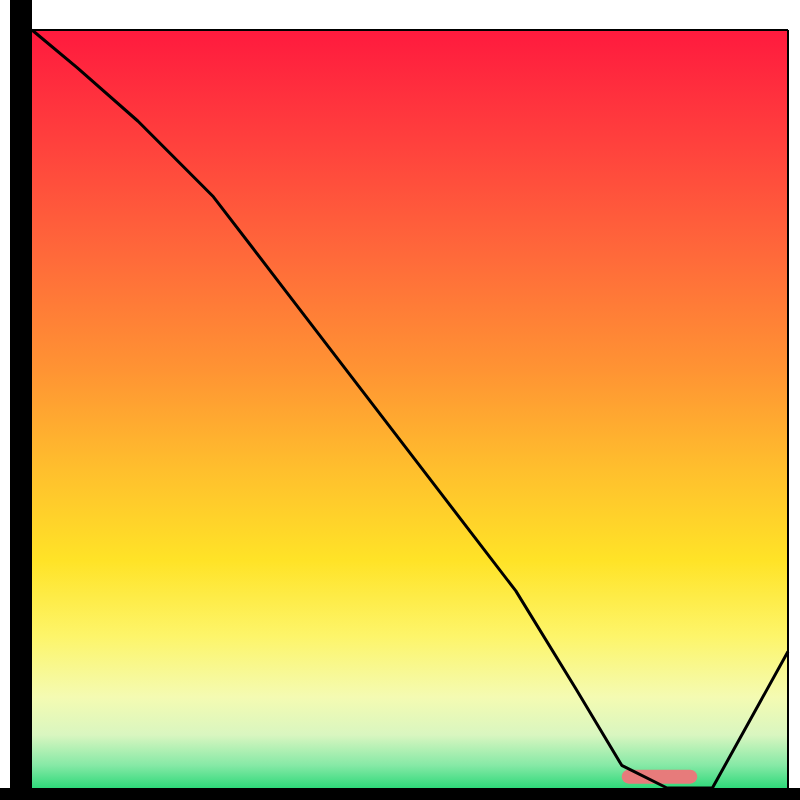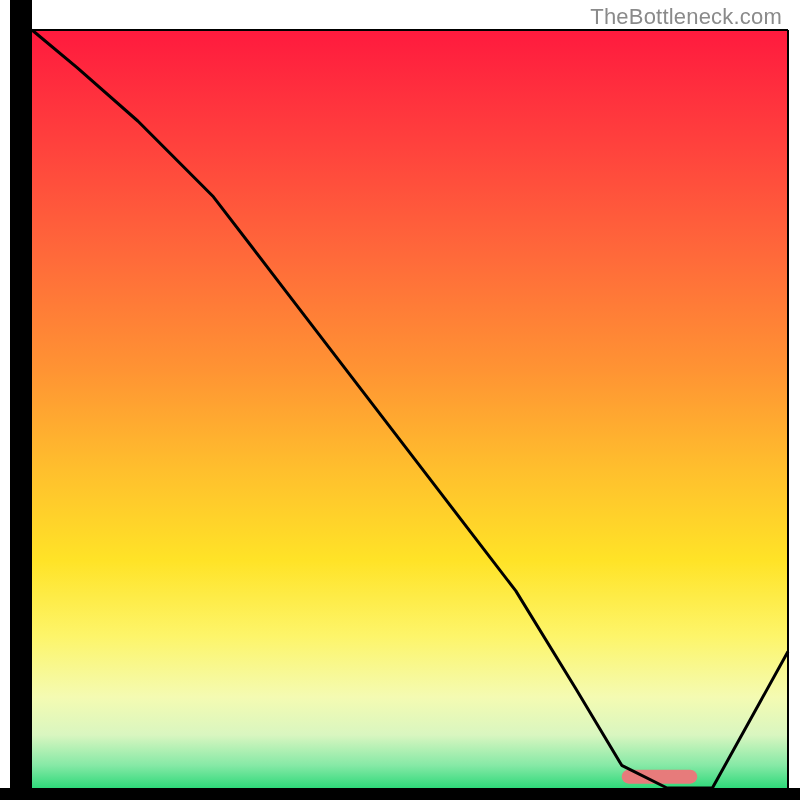--- a/index.html
+++ b/index.html
@@ -25,21 +25,20 @@
     letter-spacing: 0.2px;
   }
   svg {
     display: block;
   }
 </style>
 </head>
 <body>
 
 <div class="container">
-  <div class="watermark">TheBottleneck.com</div>
   <svg id="chart-svg" width="800" height="800">
       <defs>
         <linearGradient id="bgGrad" x1="0" y1="0" x2="0" y2="1">
           <stop offset="0%" stop-color="#ff1a3e"></stop>
           <stop offset="15%" stop-color="#ff413d"></stop>
           <stop offset="30%" stop-color="#ff6a3a"></stop>
           <stop offset="45%" stop-color="#ff9433"></stop>
           <stop offset="57.99999999999999%" stop-color="#ffbf2d"></stop>
           <stop offset="70%" stop-color="#ffe327"></stop>
           <stop offset="80%" stop-color="#fdf56a"></stop>

